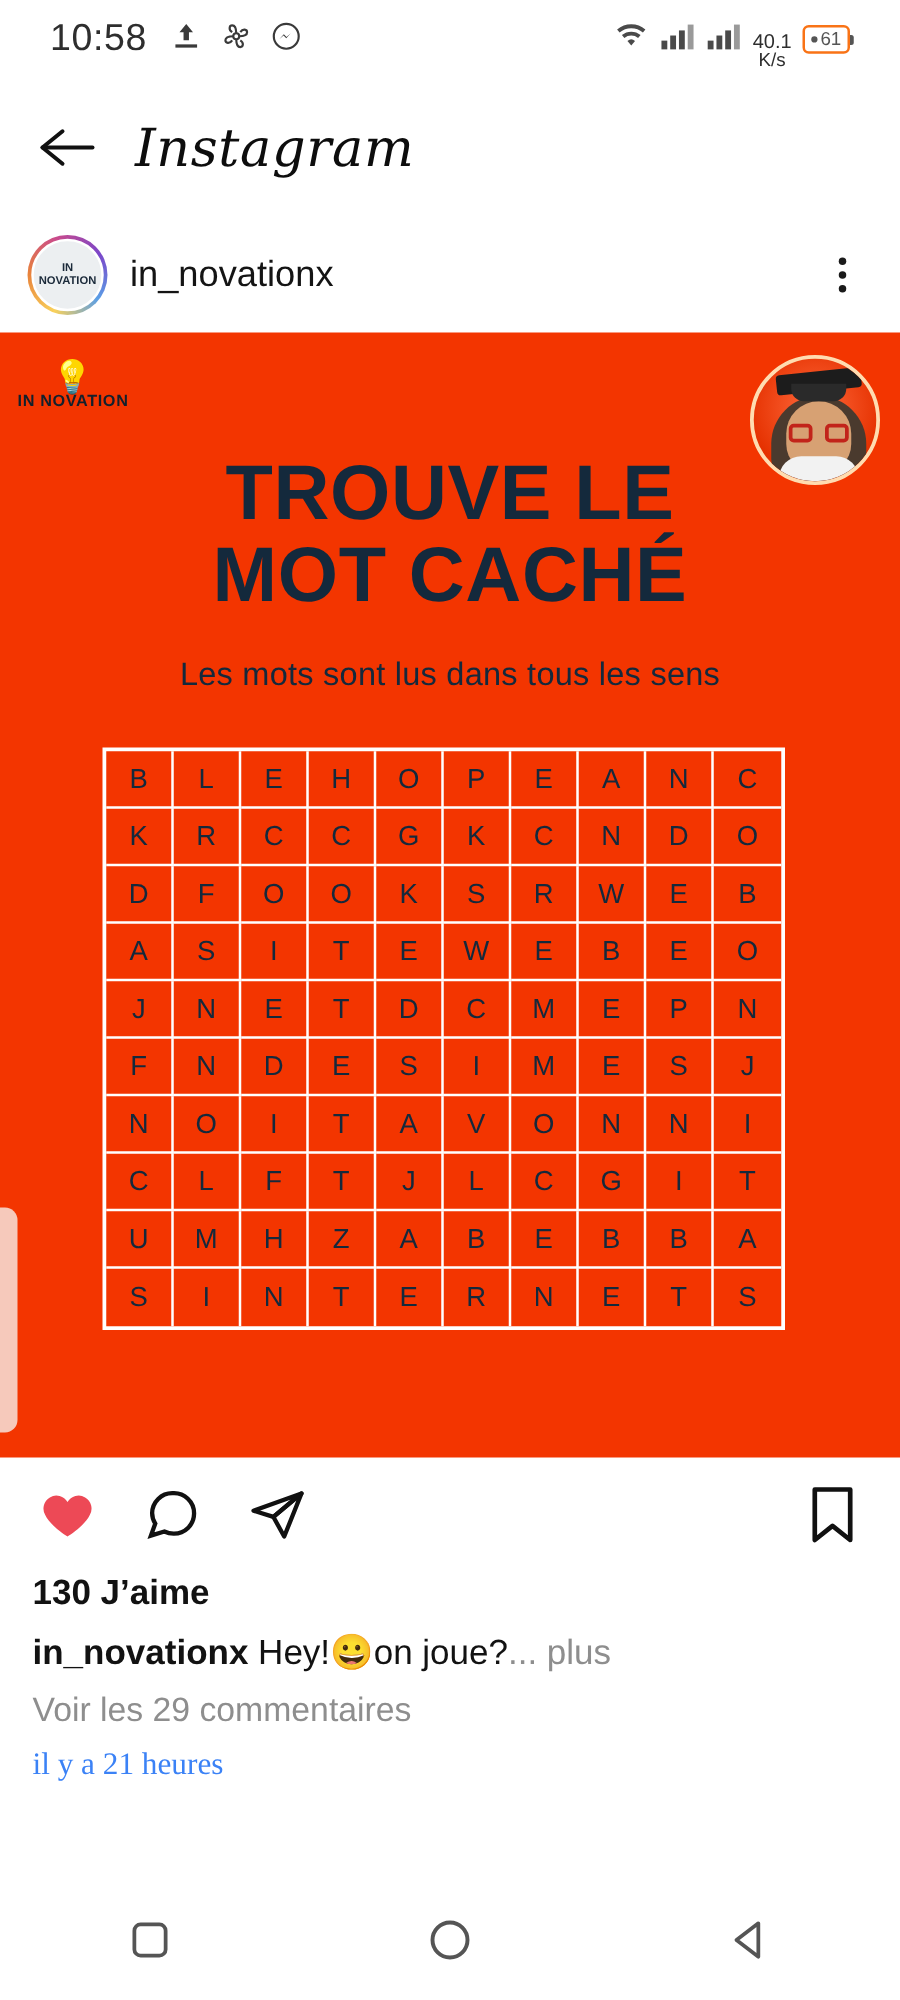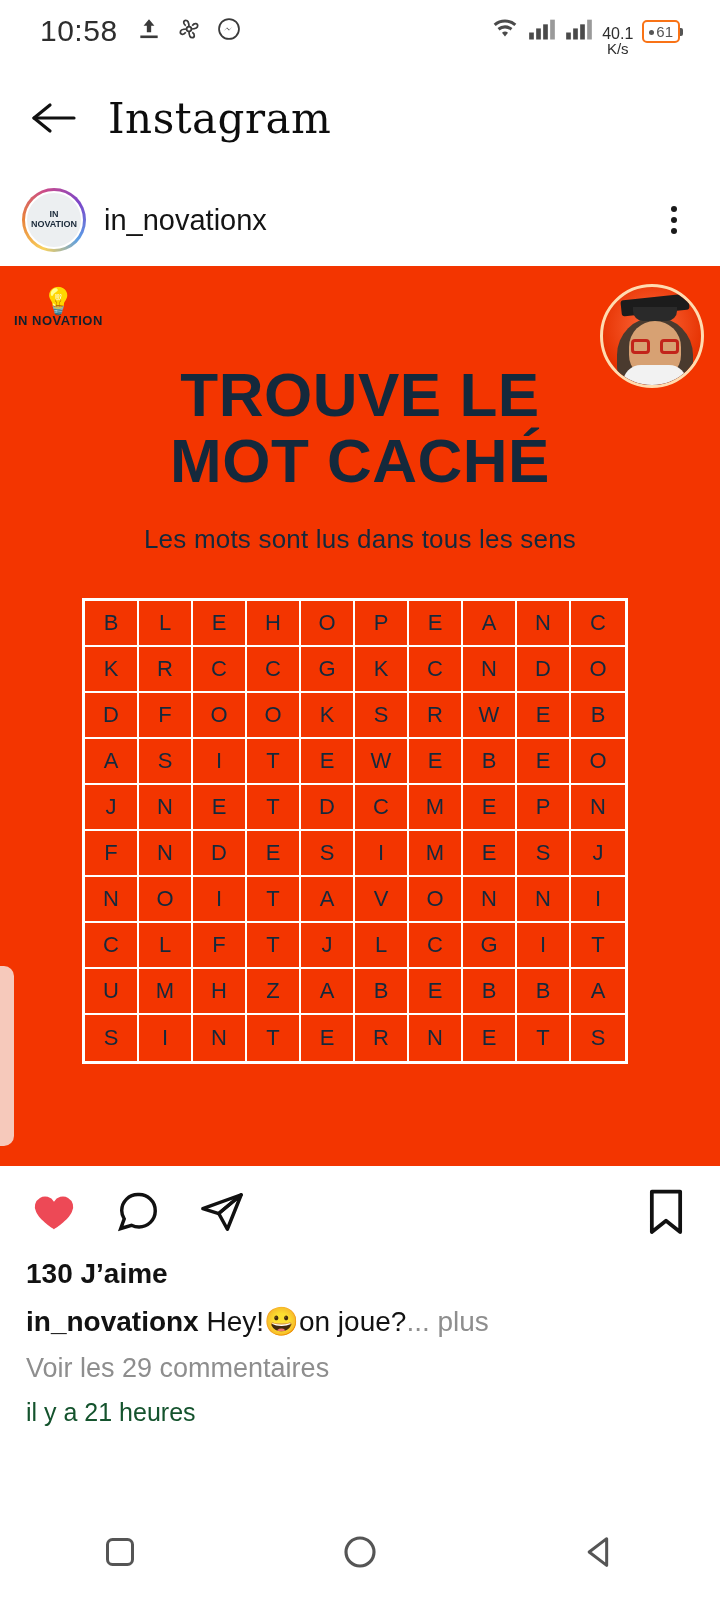--- a/index.html
+++ b/index.html
@@ -35,20 +35,21 @@
   .batt-dot { width:5px; height:5px; background:#555; border-radius:50%; display:inline-block; margin-right:2px; vertical-align:middle;}
 
   
   .appbar {
     height: 112px; display: flex; align-items: center;
     padding: 0 26px; background: #fff;
   }
   .back-arrow { width: 56px; height: 56px; display:flex; align-items:center; justify-content:center; }
   .ig-title {
     font-family: "DejaVu Serif", serif;
+    font-style: italic;
     font-size: 42px;
     margin-left: 26px;
     color: #0d0d0d;
     letter-spacing: 0.5px;
   }
 
   
   .post-header {
     height: 92px; display: flex; align-items: center;
     padding: 0 22px; background:#fff;
@@ -144,21 +145,21 @@
   .act { width: 56px; height: 56px; display:flex; align-items:center; justify-content:center; margin-right: 28px;}
   .act.save { margin-left: auto; margin-right: 0; }
 
   
   .caption-block { padding: 0 26px; background:#fff; }
   .likes { font-size: 28px; font-weight: 700; color:#121212; margin-bottom: 14px; }
   .caption { font-size: 28px; color:#121212; line-height: 1.25; margin-bottom: 14px; }
   .caption .user { font-weight: 700; }
   .caption .more { color: #8e8e8e; }
   .comments { font-size: 27px; color:#8e8e8e; margin-bottom: 14px; }
-  .timeago { font-size: 25px; color:#14532d; }
+  .timeago { font-size: 25px; color:#3b82f6;font-family:Liberation Serif, serif; }
 
   
   .navbar {
     position:absolute; left:0; bottom:0; width: 720px; height: 96px;
     background:#fff; display:flex; align-items:center; justify-content:space-around;
   }
   .nav-btn { width: 70px; height: 70px; display:flex; align-items:center; justify-content:center;}
 </style>
 </head>
 <body>

